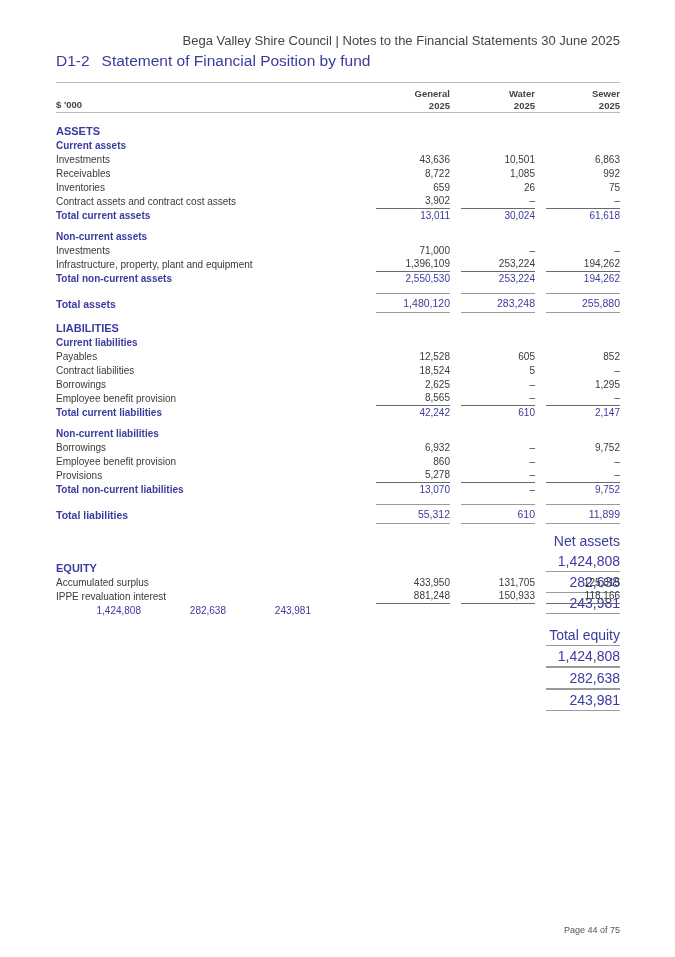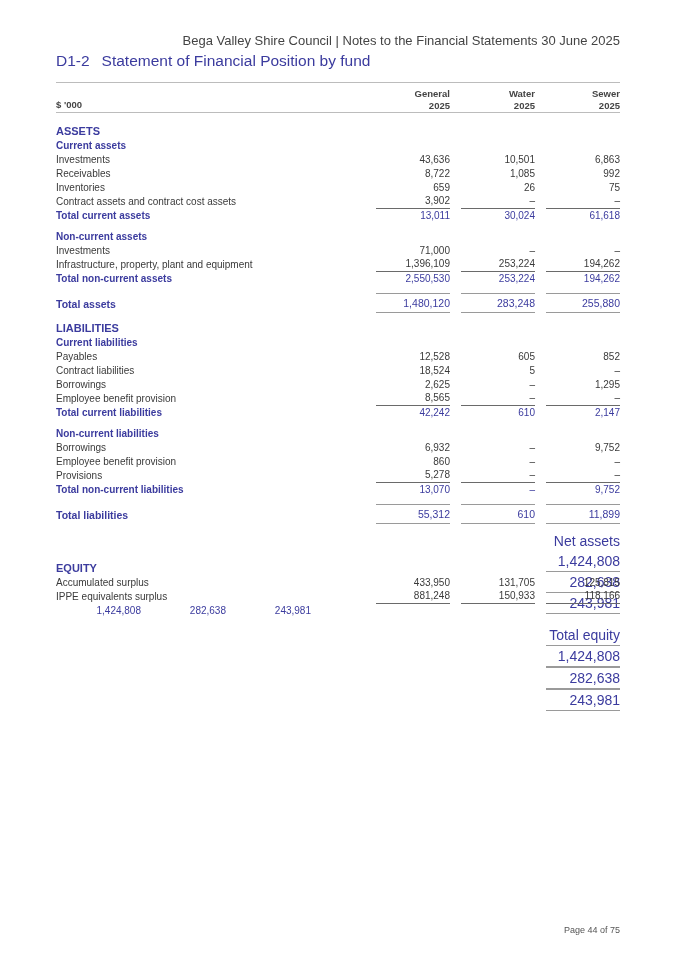--- a/index.html
+++ b/index.html
@@ -204,21 +204,21 @@
   <div class="row sec">
       <span class="lbl">EQUITY</span>
     </div>
   <div class="row">
       <span class="lbl">Accumulated surplus</span>
       <span class="c">433,950</span>
       <span class="c">131,705</span>
       <span class="c">125,815</span>
     </div>
   <div class="row ul">
-      <span class="lbl">IPPE equivalents surplus</span>
+      <span class="lbl">IPPE revaluation interest</span>
       <span class="c">881,248</span>
       <span class="c">150,933</span>
       <span class="c">118,166</span>
     </div>
   <div class="row tot">
       <span class="c">1,424,808</span>
       <span class="c">282,638</span>
       <span class="c">243,981</span>
     </div>
 

